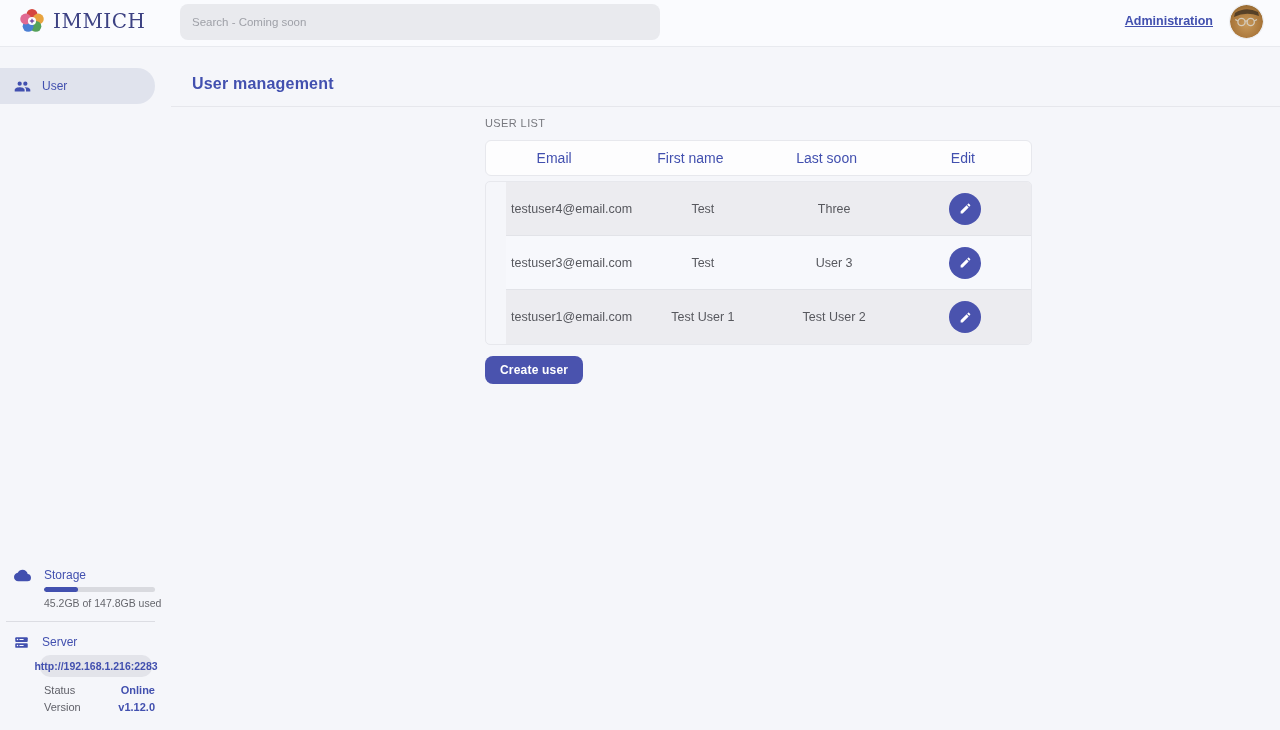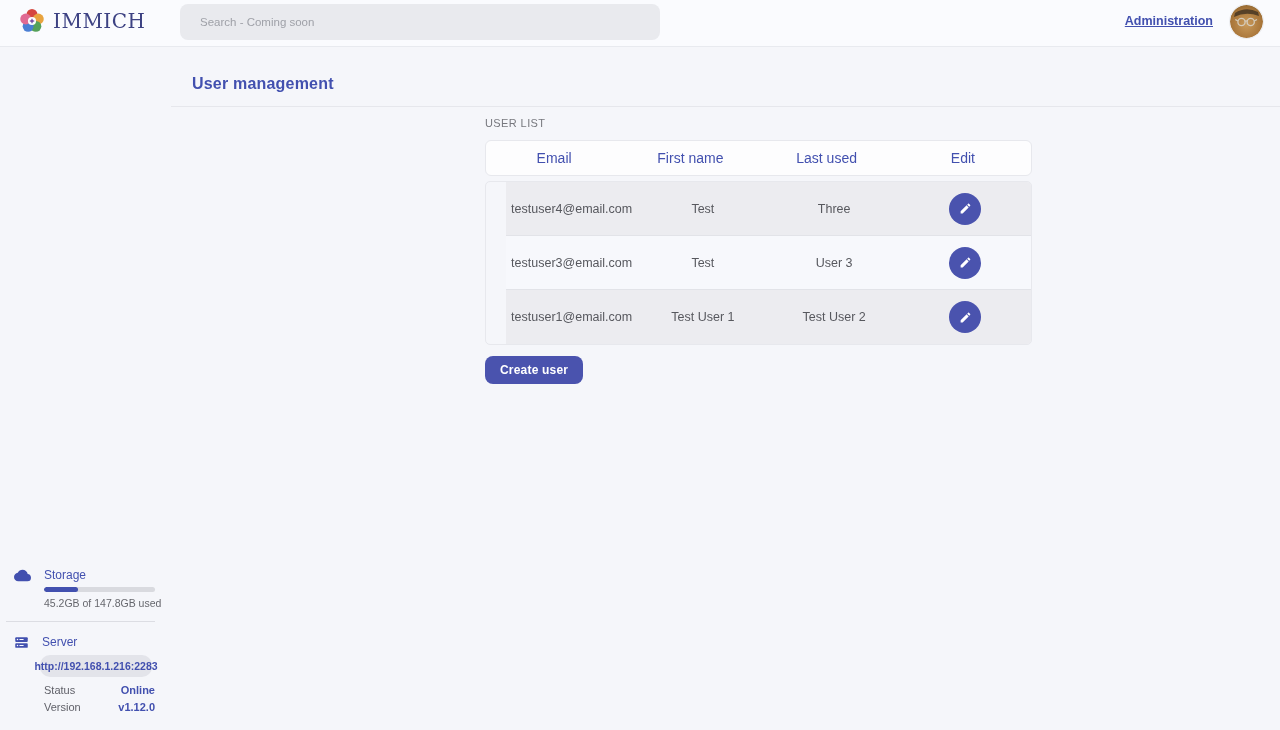--- a/index.html
+++ b/index.html
@@ -4,21 +4,21 @@
 <style>
   * { margin:0; padding:0; box-sizing:border-box; }
   html,body { width:1280px; height:730px; }
   body { font-family:"Liberation Sans", sans-serif; background:#f5f6fa; }
   #app { position:relative; width:1280px; height:730px; background:#f5f6fa; overflow:hidden; }
 
   
   .topbar { position:absolute; top:0; left:0; width:100%; height:47px; background:#fafbfe; border-bottom:1px solid #e8eaef; z-index:2; }
   .logo { position:absolute; left:18px; top:7px; display:flex; align-items:center; gap:7px; cursor:pointer; }
   .logo-text { font-family:"DejaVu Serif", serif; font-size:20px; color:#3d4283; letter-spacing:.5px; }
-  .search { position:absolute; left:180px; top:4px; width:480px; height:36px; background:var(--search-bg,#e9eaee); border:none; border-radius:8px; padding:0 16px 0 20px; font-size:11.5px; color:#555; outline:none; font-family:inherit; }
+  .search { position:absolute; left:180px; top:4px; width:480px; height:36px; background:var(--search-bg,#e9eaee); border:none; border-radius:8px; padding:0 16px 0 12px; font-size:11.5px; color:#555; outline:none; font-family:inherit; }
   .search::placeholder { color:#9fa1a8; }
   .admin-link { position:absolute; right:67px; top:14px; font-size:12.5px; font-weight:700; color:var(--primary,#4250af); text-decoration:underline; cursor:pointer; }
   .avatar { position:absolute; right:17px; top:5px; width:33px; height:33px; border-radius:50%; overflow:hidden; cursor:pointer; box-shadow:0 0 0 1px rgba(0,0,0,.06); }
 
   
   .sidebar { position:absolute; top:47px; left:0; width:171px; bottom:0; }
   .nav-item { margin-top:21px; width:155px; height:36px; background:var(--selected-pill-bg,#e0e3ed); border-radius:0 18px 18px 0; display:flex; align-items:center; cursor:pointer; }
   .nav-item svg { margin-left:14px; flex:0 0 auto; }
   .nav-label { margin-left:11px; font-size:12px; font-weight:500; color:var(--primary,#4250af); }
 
@@ -92,20 +92,26 @@
           <circle cx="20.7" cy="17" r="3.6"></circle>
           <path d="M15.1 16.4 Q16.1 15.3 17.1 16.4"></path>
           <path d="M7.9 16 L5.3 14.5"></path>
           <path d="M24.3 16 L27 14.5"></path>
         </g>
       </svg>
     </div>
   </div>
 
   <div class="sidebar">
+    <div class="nav-item">
+      <svg width="17" height="17" viewBox="0 0 24 24">
+        <path fill="#4250af" d="M16,13C15.71,13 15.38,13 15.03,13.05C16.19,13.89 17,15 17,16.5V19H23V16.5C23,14.17 18.33,13 16,13M8,13C5.67,13 1,14.17 1,16.5V19H15V16.5C15,14.17 10.33,13 8,13M8,11A3,3 0 0,0 11,8A3,3 0 0,0 8,5A3,3 0 0,0 5,8A3,3 0 0,0 8,11M16,11A3,3 0 0,0 19,8A3,3 0 0,0 16,5A3,3 0 0,0 13,8A3,3 0 0,0 16,11Z"></path>
+      </svg>
+      <span class="nav-label">User</span>
+    </div>
 
     <div class="sb-bottom">
 
       <div class="sb-head">
         <svg width="17" height="17" viewBox="0 0 24 24">
           <path fill="#4250af" d="M19.35,10.04C18.67,6.59 15.64,4 12,4C9.11,4 6.6,5.64 5.35,8.04C2.34,8.36 0,10.91 0,14A6,6 0 0,0 6,20H19A5,5 0 0,0 24,15C24,12.36 21.95,10.22 19.35,10.04Z"></path>
         </svg>
         <span class="sb-title">Storage</span>
       </div>
       <div class="progress">
@@ -145,21 +151,21 @@
   <div class="main">
     <div class="page-title">User management</div>
     <div class="title-divider"></div>
 
     <div class="content">
       <div class="section-label">USER LIST</div>
 
       <div class="thead">
         <div class="th">Email</div>
         <div class="th">First name</div>
-        <div class="th">Last used</div>
+        <div class="th">Last soon</div>
         <div class="th">Edit</div>
       </div>
 
       <div class="tbody">
         <div class="trow alt">
           <div class="td">testuser4@email.com</div>
           <div class="td">Test</div>
           <div class="td">Three</div>
           <div class="td">
             <button class="edit-btn">

